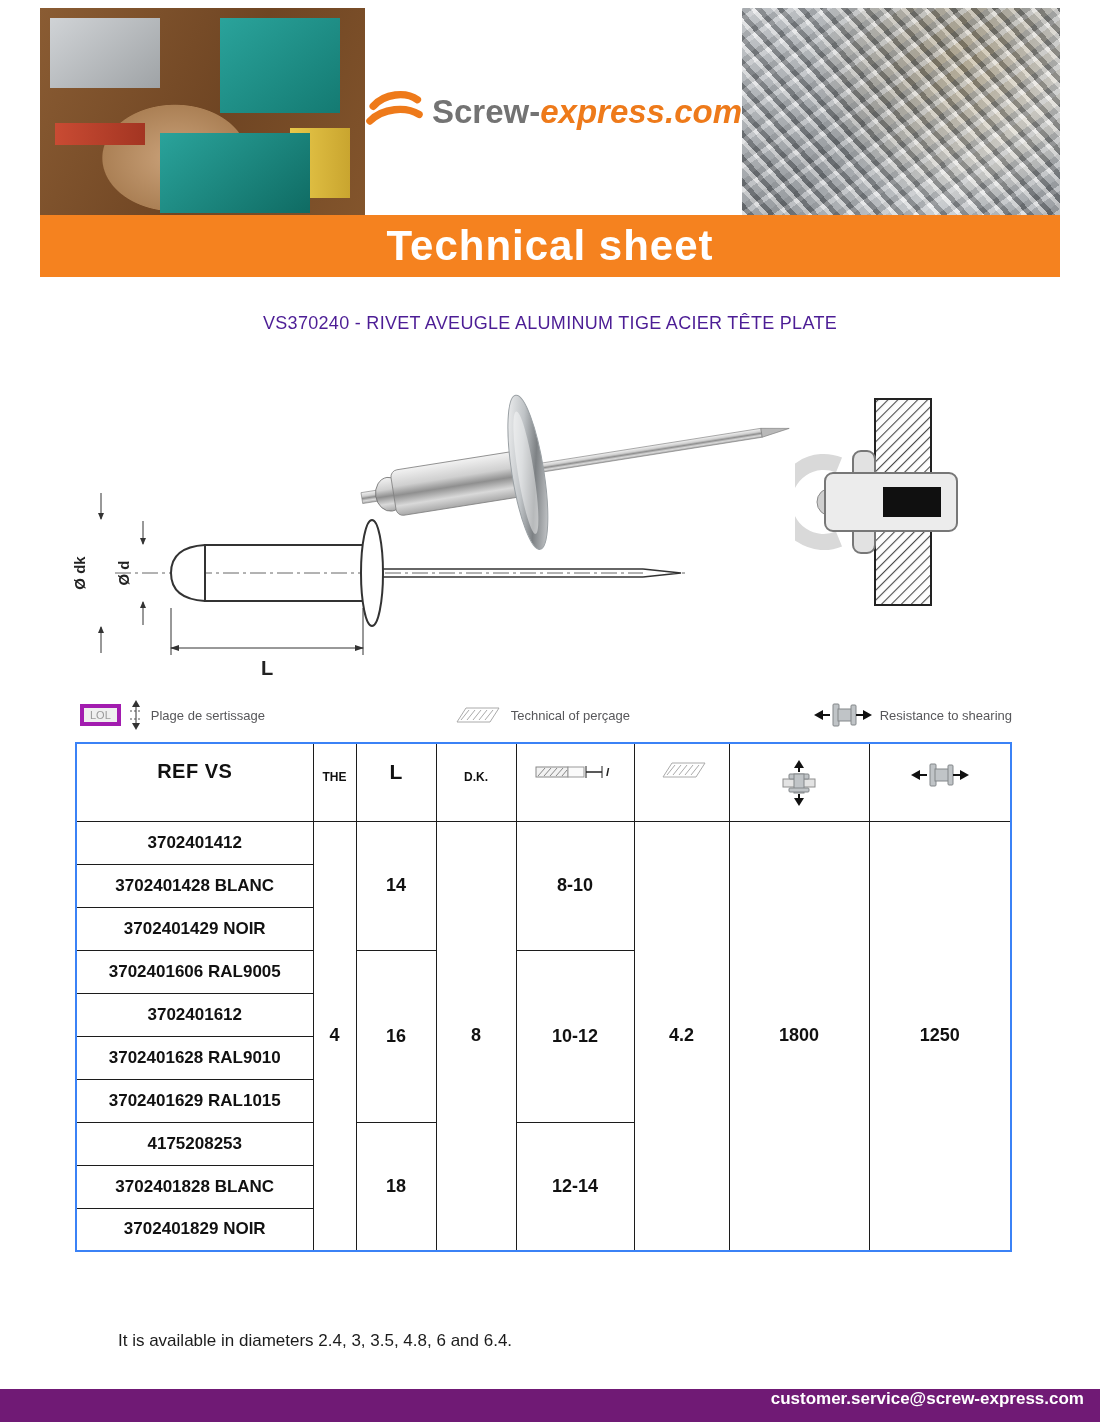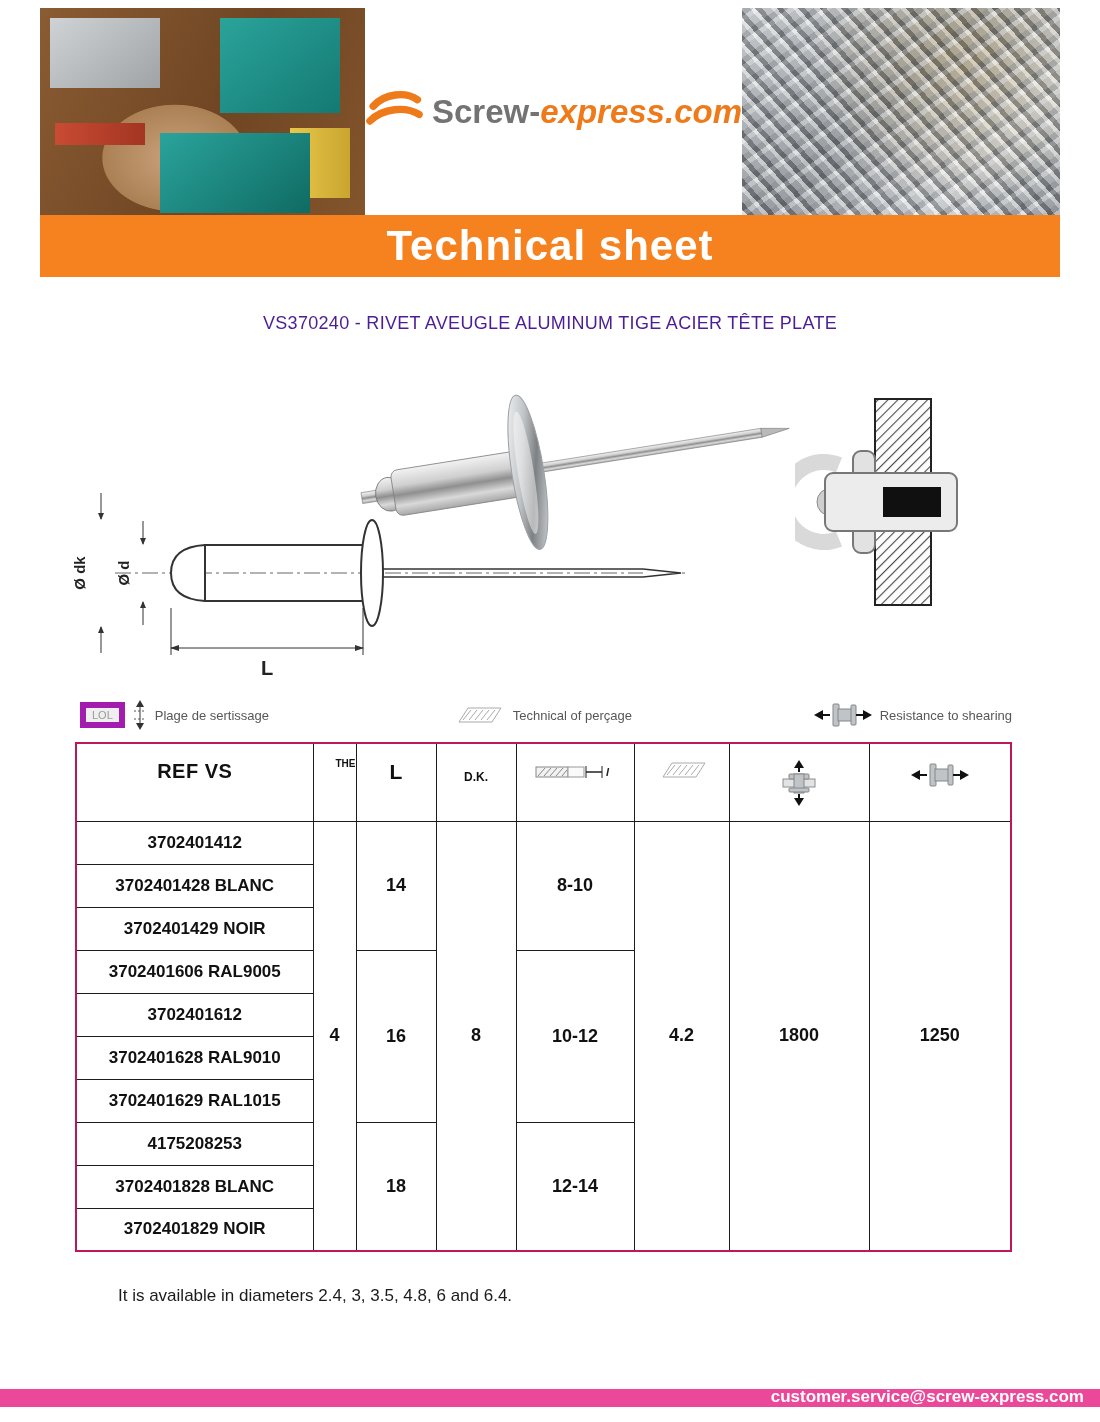--- a/index.html
+++ b/index.html
@@ -53,47 +53,47 @@
   
   .figures { position:absolute; top:345px; left:0; width:1100px; height:352px; }
   .rivet-photo { position:absolute; left:330px; top:8px; }
   .tech-drawing { position:absolute; left:45px; top:78px; }
   .cross-section { position:absolute; left:795px; top:48px; }
 
   
   .legend { position:absolute; top:700px; left:80px; right:88px;
             display:flex; align-items:center; justify-content:space-between; }
   .legend-item { display:flex; align-items:center; gap:8px; }
-  .lol-box { border:6px solid #a21caf; background:#efefef; color:#9a9a9a;
+  .lol-box { border:4px solid #a21caf; background:#efefef; color:#9a9a9a;
              font-size:11px; padding:1px 6px; }
   .legend-label { font-size:13px; color:#57575a; }
   .legend-item svg { display:block; }
 
   
   .spec-table { position:absolute; top:742px; left:75px; width:935px;
-                border-collapse:collapse; table-layout:fixed; border:2px solid #be185d; }
+                border-collapse:collapse; table-layout:fixed; border:2px solid #3b82f6; }
   .spec-table th, .spec-table td {
     border:1px solid #1c1c1c; text-align:center; vertical-align:middle;
     color:#111; font-weight:bold; padding:0;
   }
   .spec-table thead th { height:78px; vertical-align:top; padding-top:16px; }
   .spec-table tbody tr { height:43px; }
   .spec-table td { font-size:17px; }
   .hc.c0 { font-size:20px; letter-spacing:0.5px; }
-  .hc.c1 { font-size:10px;  padding-top:14px;text-align:right; }
+  .hc.c1 { font-size:12px;  padding-top:26px; }
   .hc.c2 { font-size:21px; }
   .hc.c3 { font-size:12px; padding-top:26px; }
   .icon-th svg { display:inline-block; }
   td.big-cell { font-size:18px; }
   td.ref-cell { font-size:17px; }
 
   
-  .note { position:absolute; top:1286px; left:118px; font-size:17px; color:#1c1c1c; }
-  .footer-bar { position:absolute; left:0; top:1389px; width:1100px; height:18px; background:#ec4899;
-                display:flex; align-items:flex-end; justify-content:flex-end; padding-right:16px; }
+  .note { position:absolute; top:1331px; left:118px; font-size:17px; color:#1c1c1c; }
+  .footer-bar { position:absolute; left:0; top:1389px; width:1100px; height:33px; background:#701a75;
+                display:flex; align-items:flex-start; justify-content:flex-end; padding-right:16px; }
   .footer-email { color:#fff; font-weight:bold; font-size:17px; }
 </style>
 </head>
 <body>
 
 <div class="page">
 
   <div class="header">
     <div class="photo-left"></div>
     <div class="logo">

